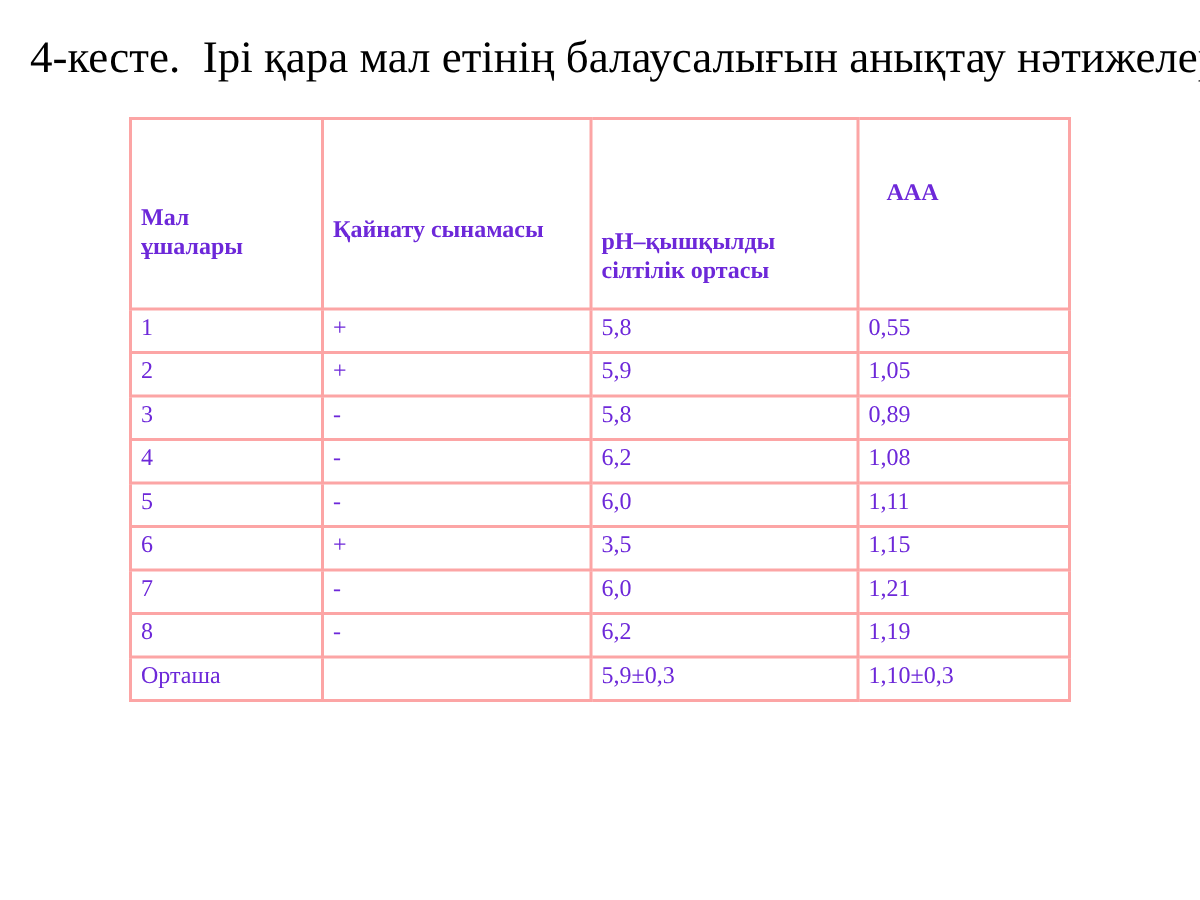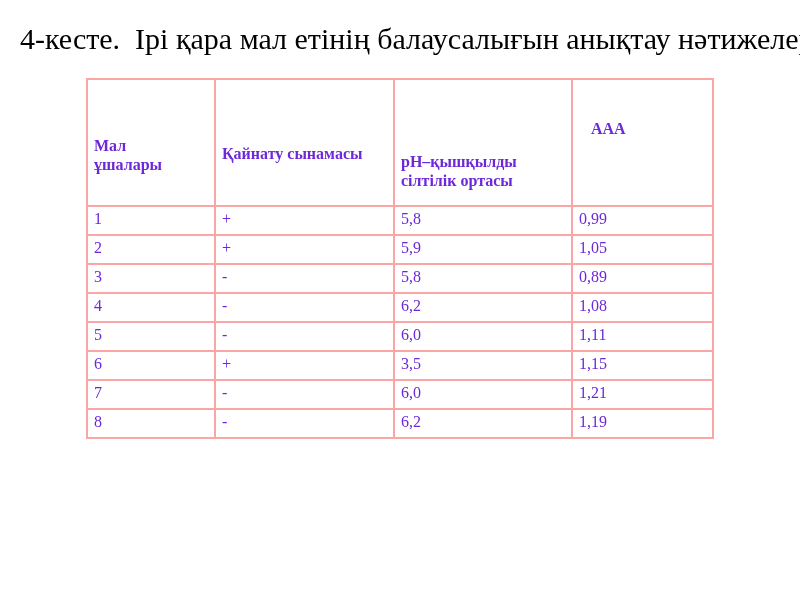--- a/index.html
+++ b/index.html
@@ -84,21 +84,21 @@
       <th>рН–қышқылды
 сілтілік ортасы</th>
       <th>ААА</th>
     </tr>
   </thead>
   <tbody>
     <tr>
       <td>1</td>
       <td>+</td>
       <td>5,8</td>
-      <td>0,99</td>
+      <td>0,55</td>
     </tr>
     <tr>
       <td>2</td>
       <td>+</td>
       <td>5,9</td>
       <td>1,05</td>
     </tr>
     <tr>
       <td>3</td>
       <td>-</td>
@@ -128,14 +128,20 @@
       <td>-</td>
       <td>6,0</td>
       <td>1,21</td>
     </tr>
     <tr>
       <td>8</td>
       <td>-</td>
       <td>6,2</td>
       <td>1,19</td>
     </tr>
+    <tr>
+      <td>Орташа</td>
+      <td></td>
+      <td>5,9±0,3</td>
+      <td>1,10±0,3</td>
+    </tr>
   </tbody>
 </table>
 
 </body></html>

